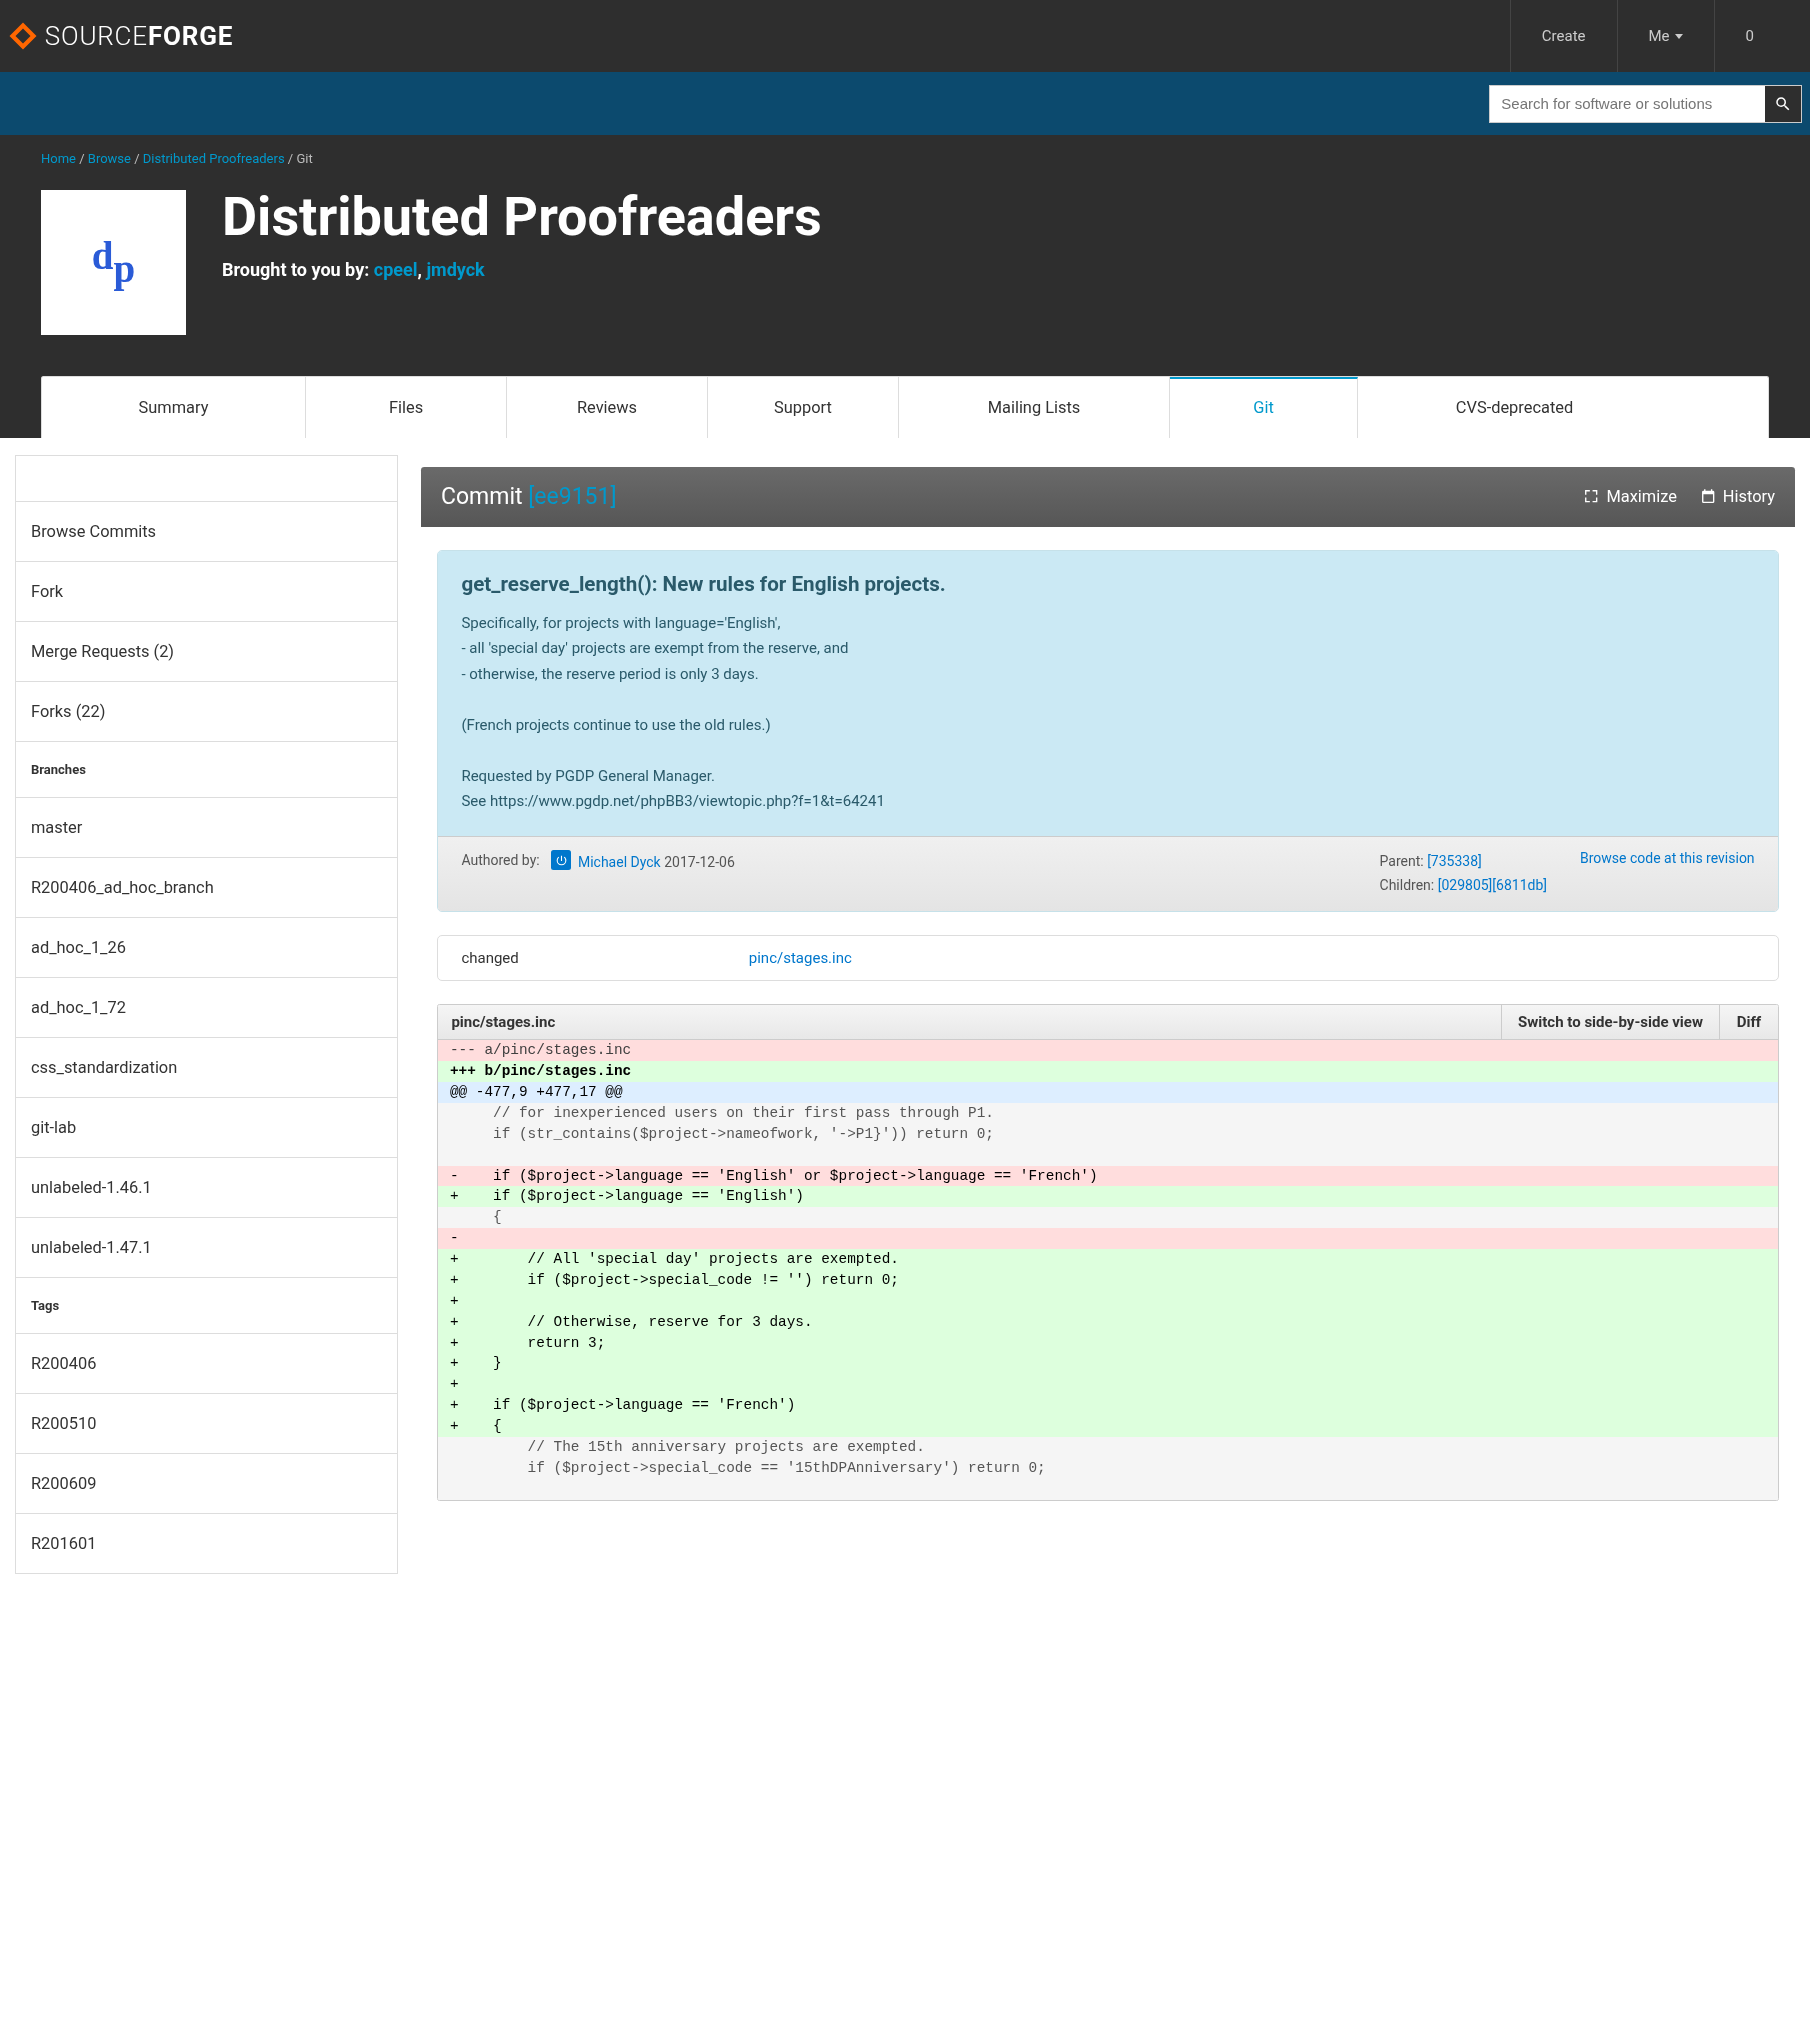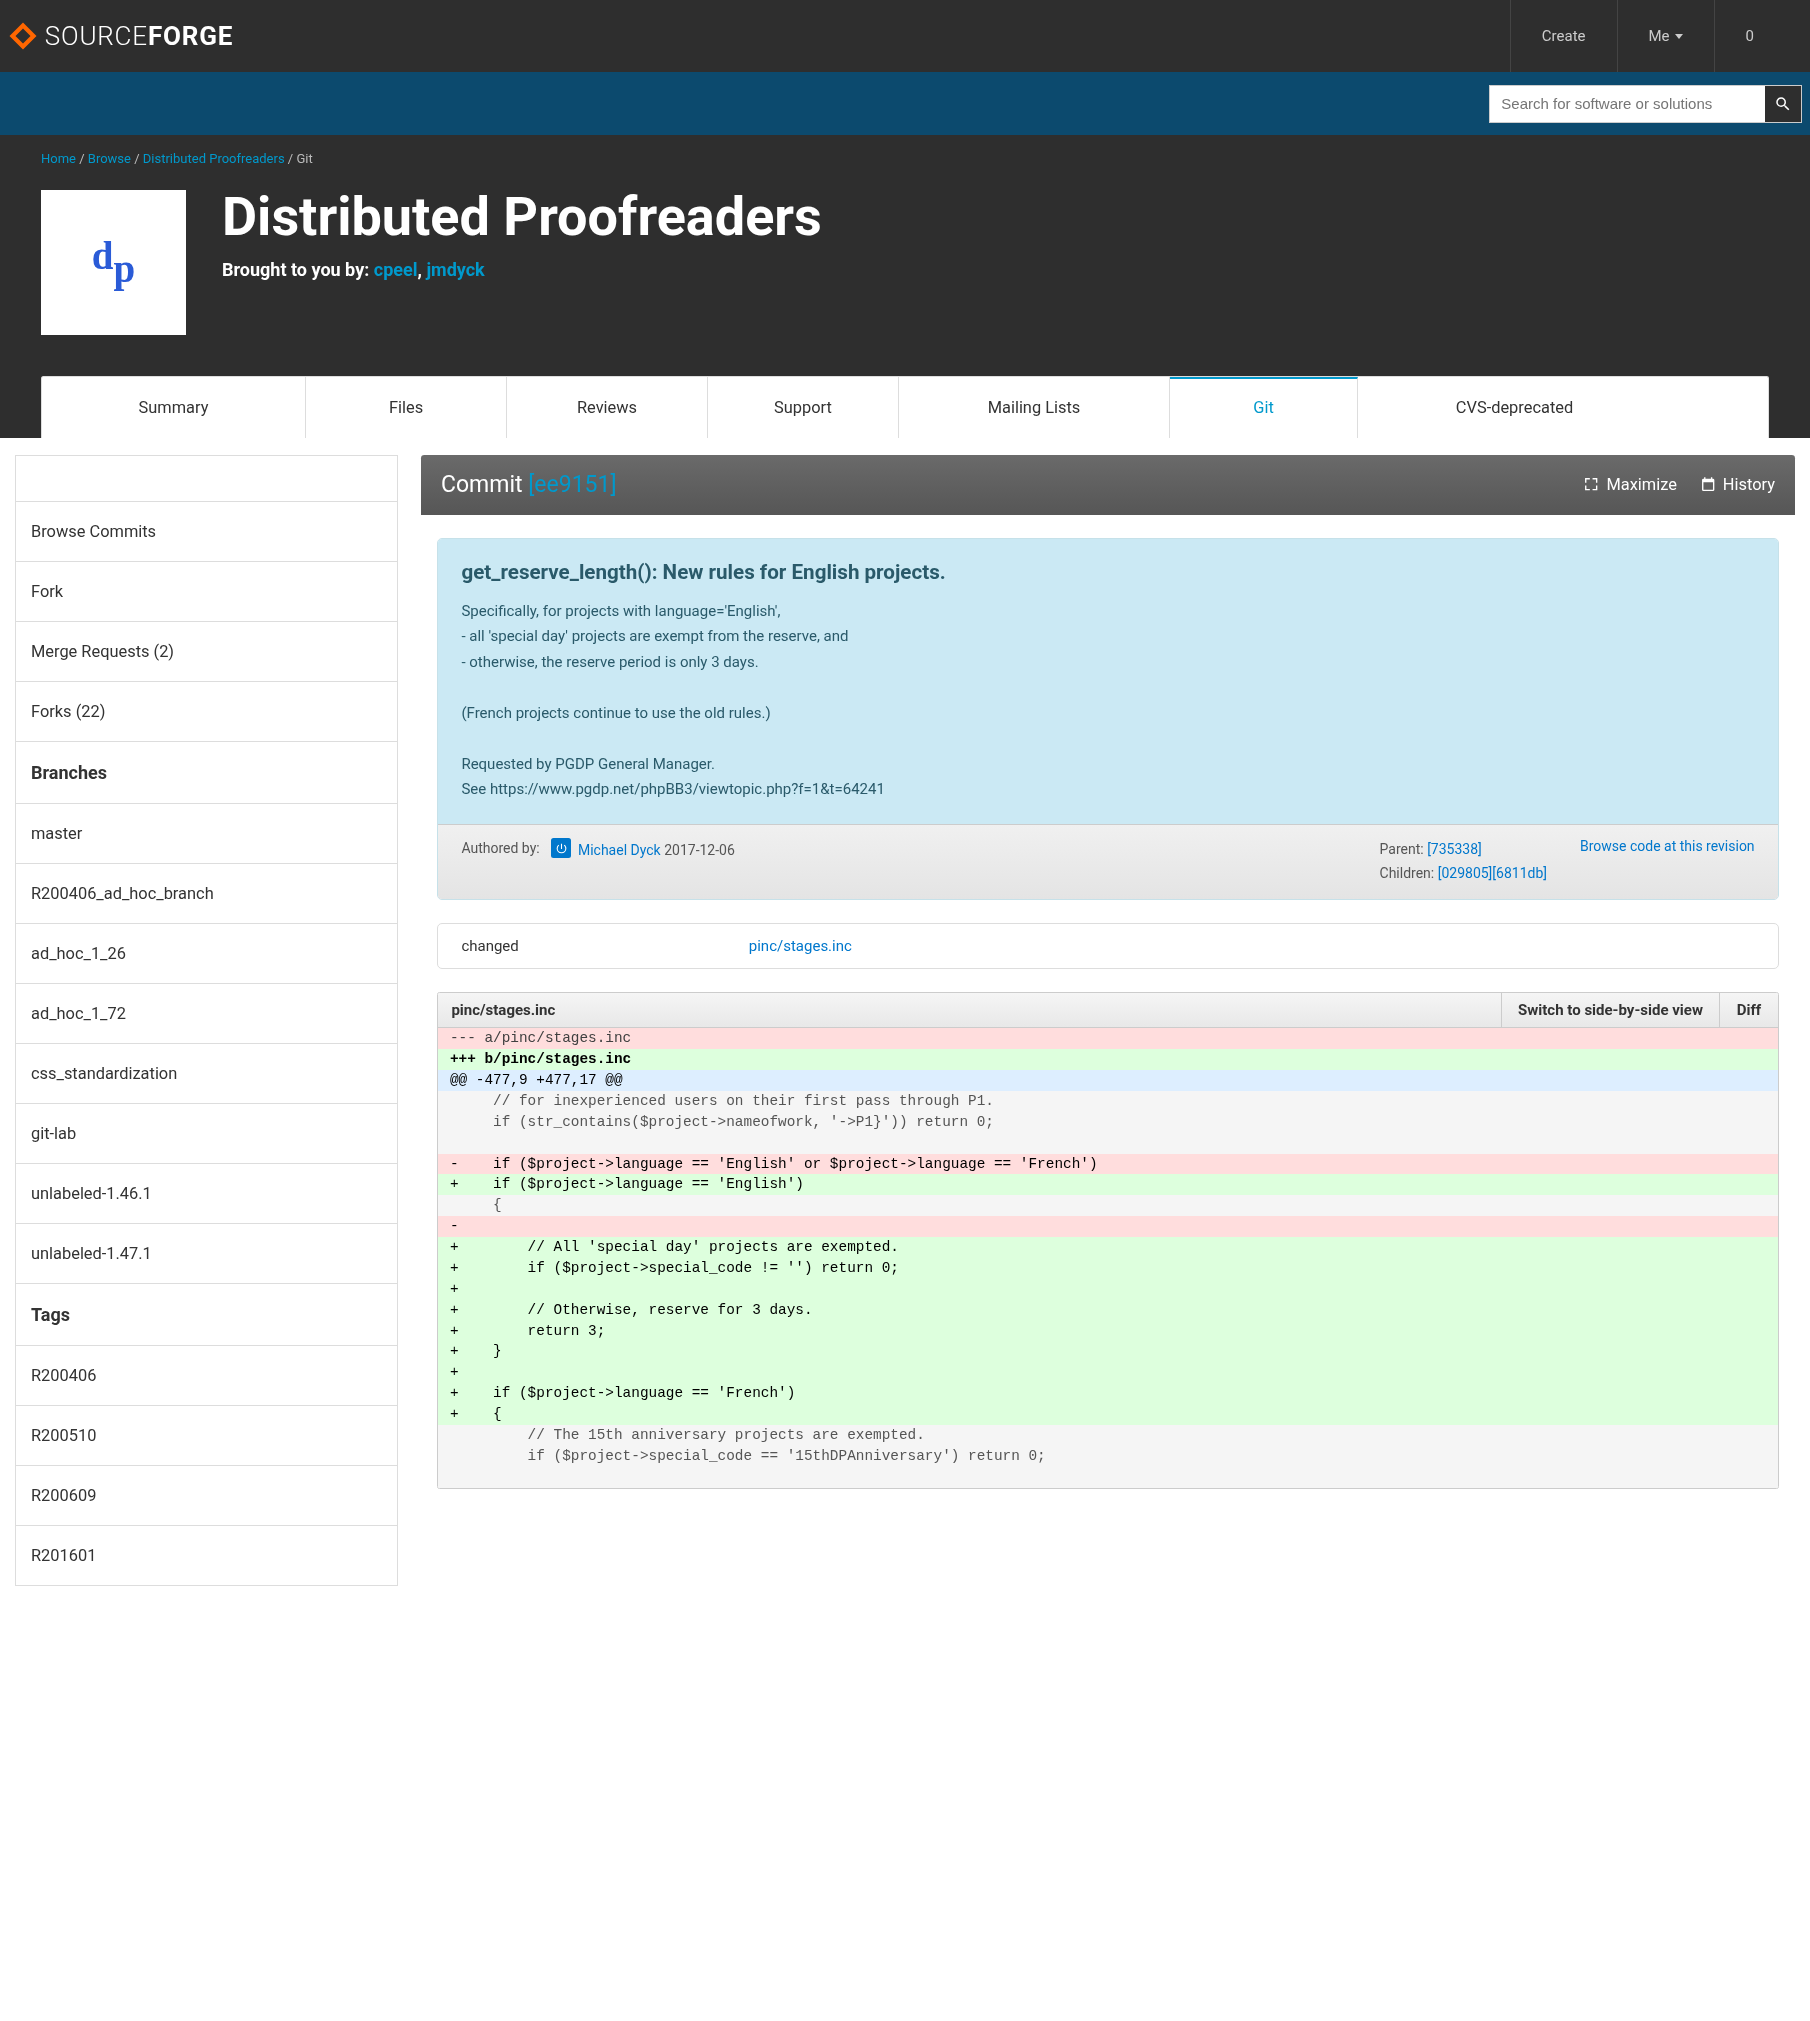--- a/index.html
+++ b/index.html
@@ -42,24 +42,24 @@
 .tab { flex: none; padding: 21.4px 0; text-align: center; font-size: 16.4px; border-right: 0.8px solid #ddd; color: #333; cursor: pointer; }
 .tab:last-child { border-right: none; }
 .tab.active { color: #09c; border-top: 2.5px solid #09c; padding-top: 19px; }
 
 
 .content { display: flex; gap: 23px; padding: 16.4px 15px 33px 15px; }
 .sidebar { width: 383px; flex-shrink: 0; }
 .side-panel { border: 0.8px solid #ddd; border-bottom: none; }
 .side-item { padding: 20px 15px; border-bottom: 0.8px solid #ddd; font-size: 16.4px; cursor: pointer; color: #333; }
 .side-item.empty { height: 46px; padding: 0; }
-.side-head { padding: 20px 15px; border-bottom: 0.8px solid #ddd; font-size: 18px; font-weight: 700; color: #333; }
+.side-head { padding: 20px 15px; border-bottom: 0.8px solid #ddd; font-size: 13px; font-weight: 700; color: #333; }
 
 .main { flex: 1; min-width: 0; }
-.panel-header { background: linear-gradient(#6a6a6a, #565656); color: #fff; padding: 16.4px 20px; display: flex; align-items: center; border-radius: 3.3px 3.3px 0 0; }
+.panel-header { background: linear-gradient(#6a6a6a, #565656); color: #fff; padding: 16.4px 20px; display: flex; align-items: center; border-radius: 3.3px 3.3px 0 0; margin-top: 12px; }
 .panel-header h2 { font-size: 23px; font-weight: 400; }
 .panel-header .hash { color: #09c; }
 .panel-header-spacer { flex: 1; }
 .panel-action { color: #fff; font-size: 16.4px; margin-left: 23px; cursor: pointer; display: flex; align-items: center; gap: 6.6px; }
 
 .commit-box { margin: 23px 16.4px; border-radius: 5px; overflow: hidden; border: 0.8px solid #c6e1e9; }
 .commit-msg { background: #cbe9f4; padding: 21.4px 23px; color: #2a5a6a; }
 .commit-msg-title { font-size: 20.6px; font-weight: 700; margin-bottom: 15px; }
 .commit-msg-body { font-size: 15px; line-height: 1.7; white-space: pre-wrap; }
 .commit-meta { background: linear-gradient(#f0f0f0, #e4e4e4); padding: 13px 23px; display: flex; font-size: 14px; color: #555; border-top: 0.8px solid #ccc; align-items: flex-start; gap: 33px; }

